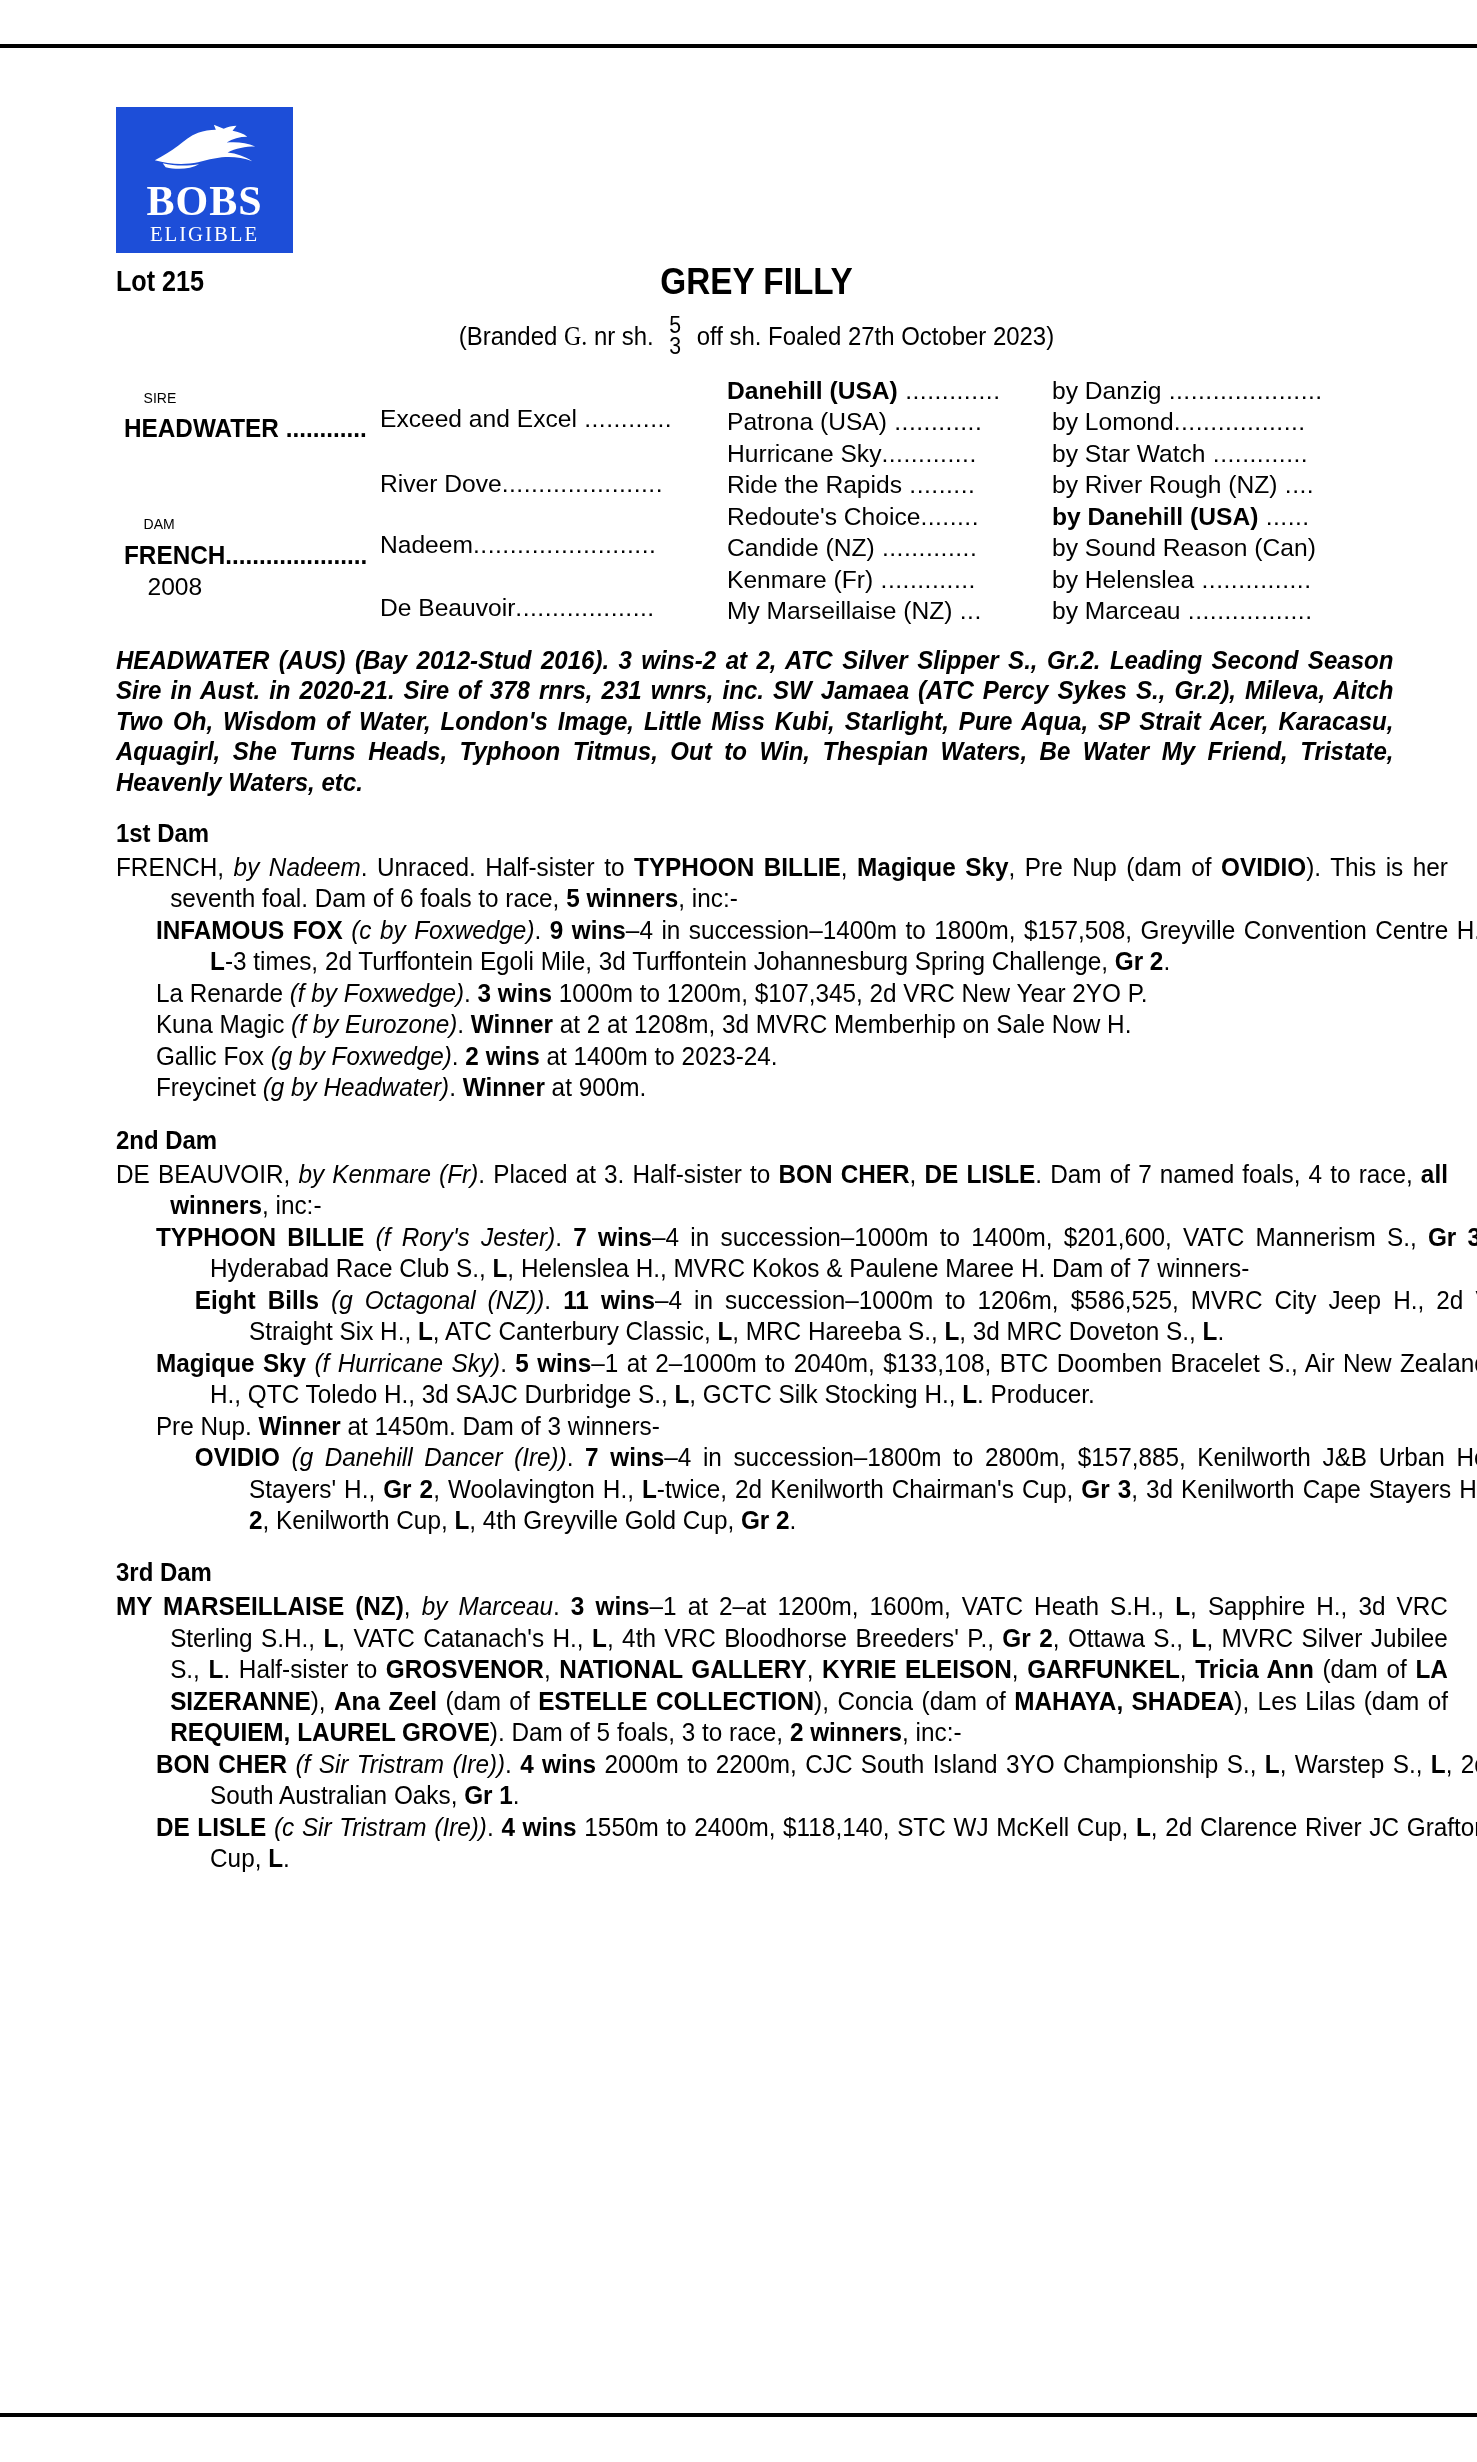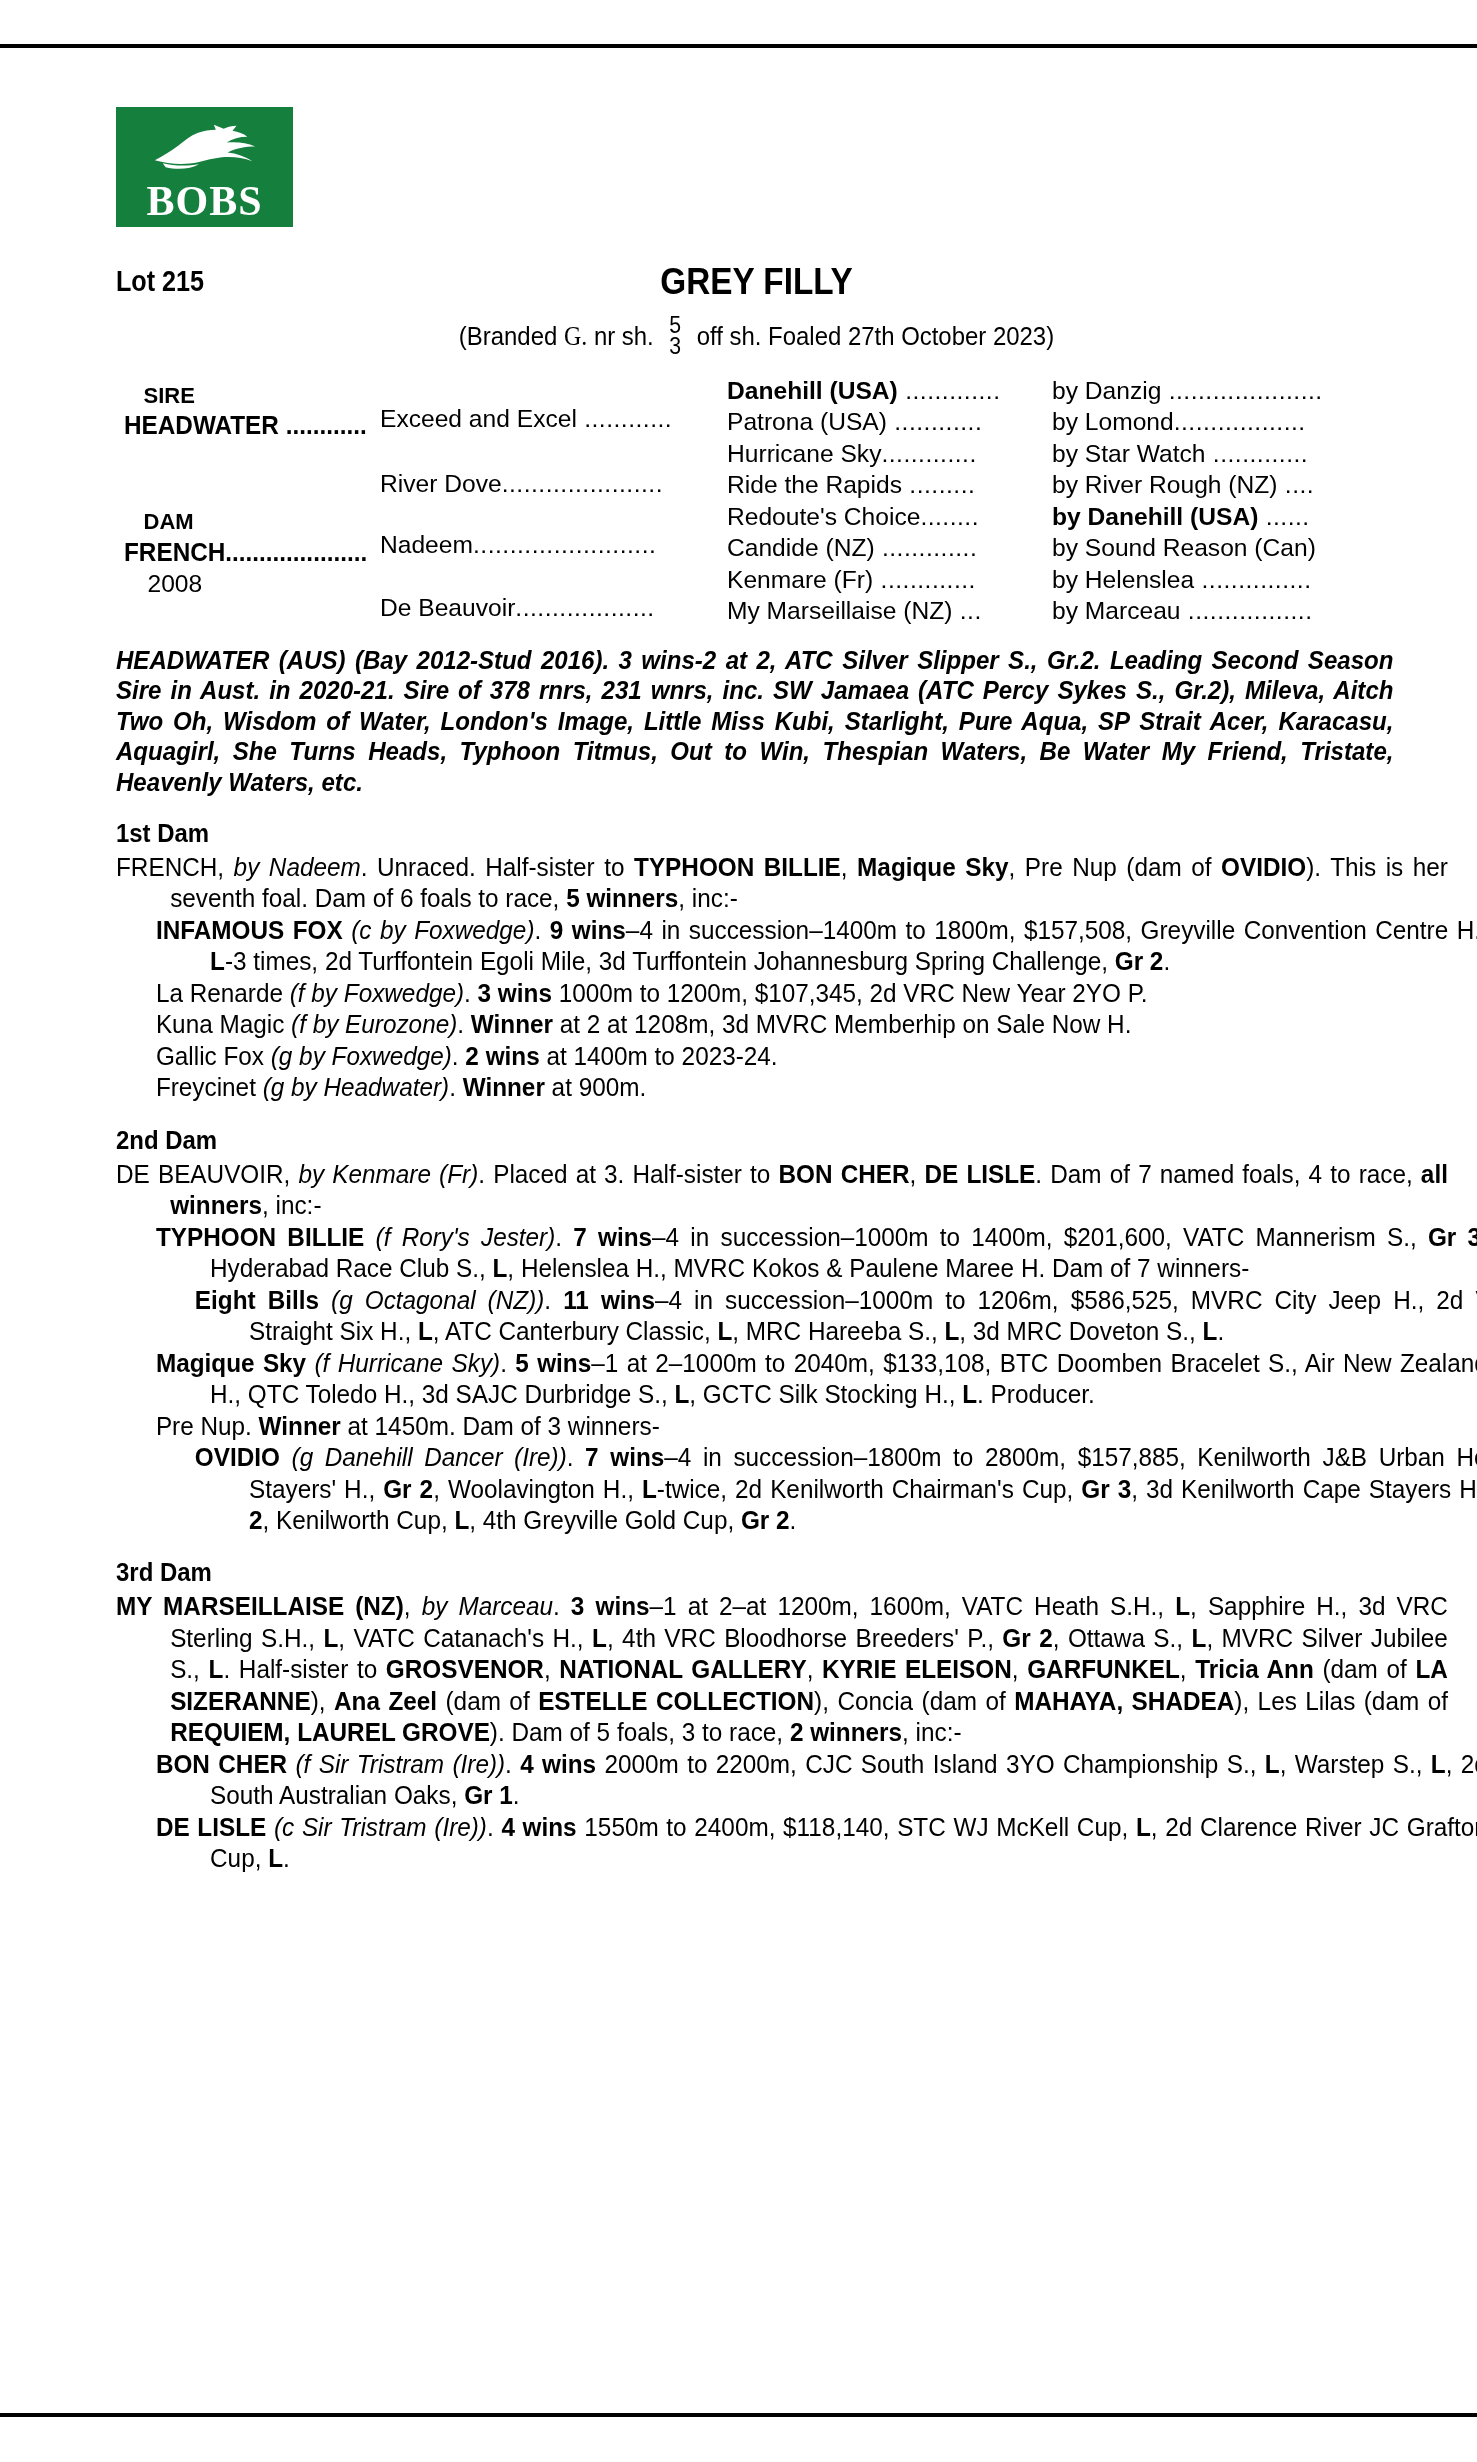--- a/index.html
+++ b/index.html
@@ -46,22 +46,22 @@
   
   .header-block {
     position: relative;
     height: 158px;
   }
   .bobs-logo {
     position: absolute;
     left: 0;
     top: 7.9px;
     width: 177px;
-    height: 120px;
-    background: #15803d;
+    height: 146px;
+    background: #1d4ed8;
     color: #fff;
     text-align: center;
     overflow: hidden;
   }
   .bobs-logo .horse-svg {
     display: block;
     margin: 9.9px auto 0 auto;
   }
   .bobs-logo .bobs-word {
     font-family: "Liberation Serif", serif;
@@ -178,22 +178,21 @@
     top: 0;
     width: 345px;
   }
   .sire-label, .dam-label {
     font-size: 23.6px;
     padding-left: 19.7px;
     line-height: 29.6px;
     white-space: nowrap;
   }
   .sire-label .small-caps, .dam-label .small-caps {
-    font-size: 22px;
-    font-weight: bold;
+    font-size: 14px;
   }
   .sire-name, .dam-name {
     font-weight: 700;
     font-size: 25.6px;
     line-height: 31.5px;
     white-space: nowrap;
     transform: scaleX(0.95);
     transform-origin: left center;
   }
   .sire-name .dots, .dam-name .dots { font-weight: 700; }

